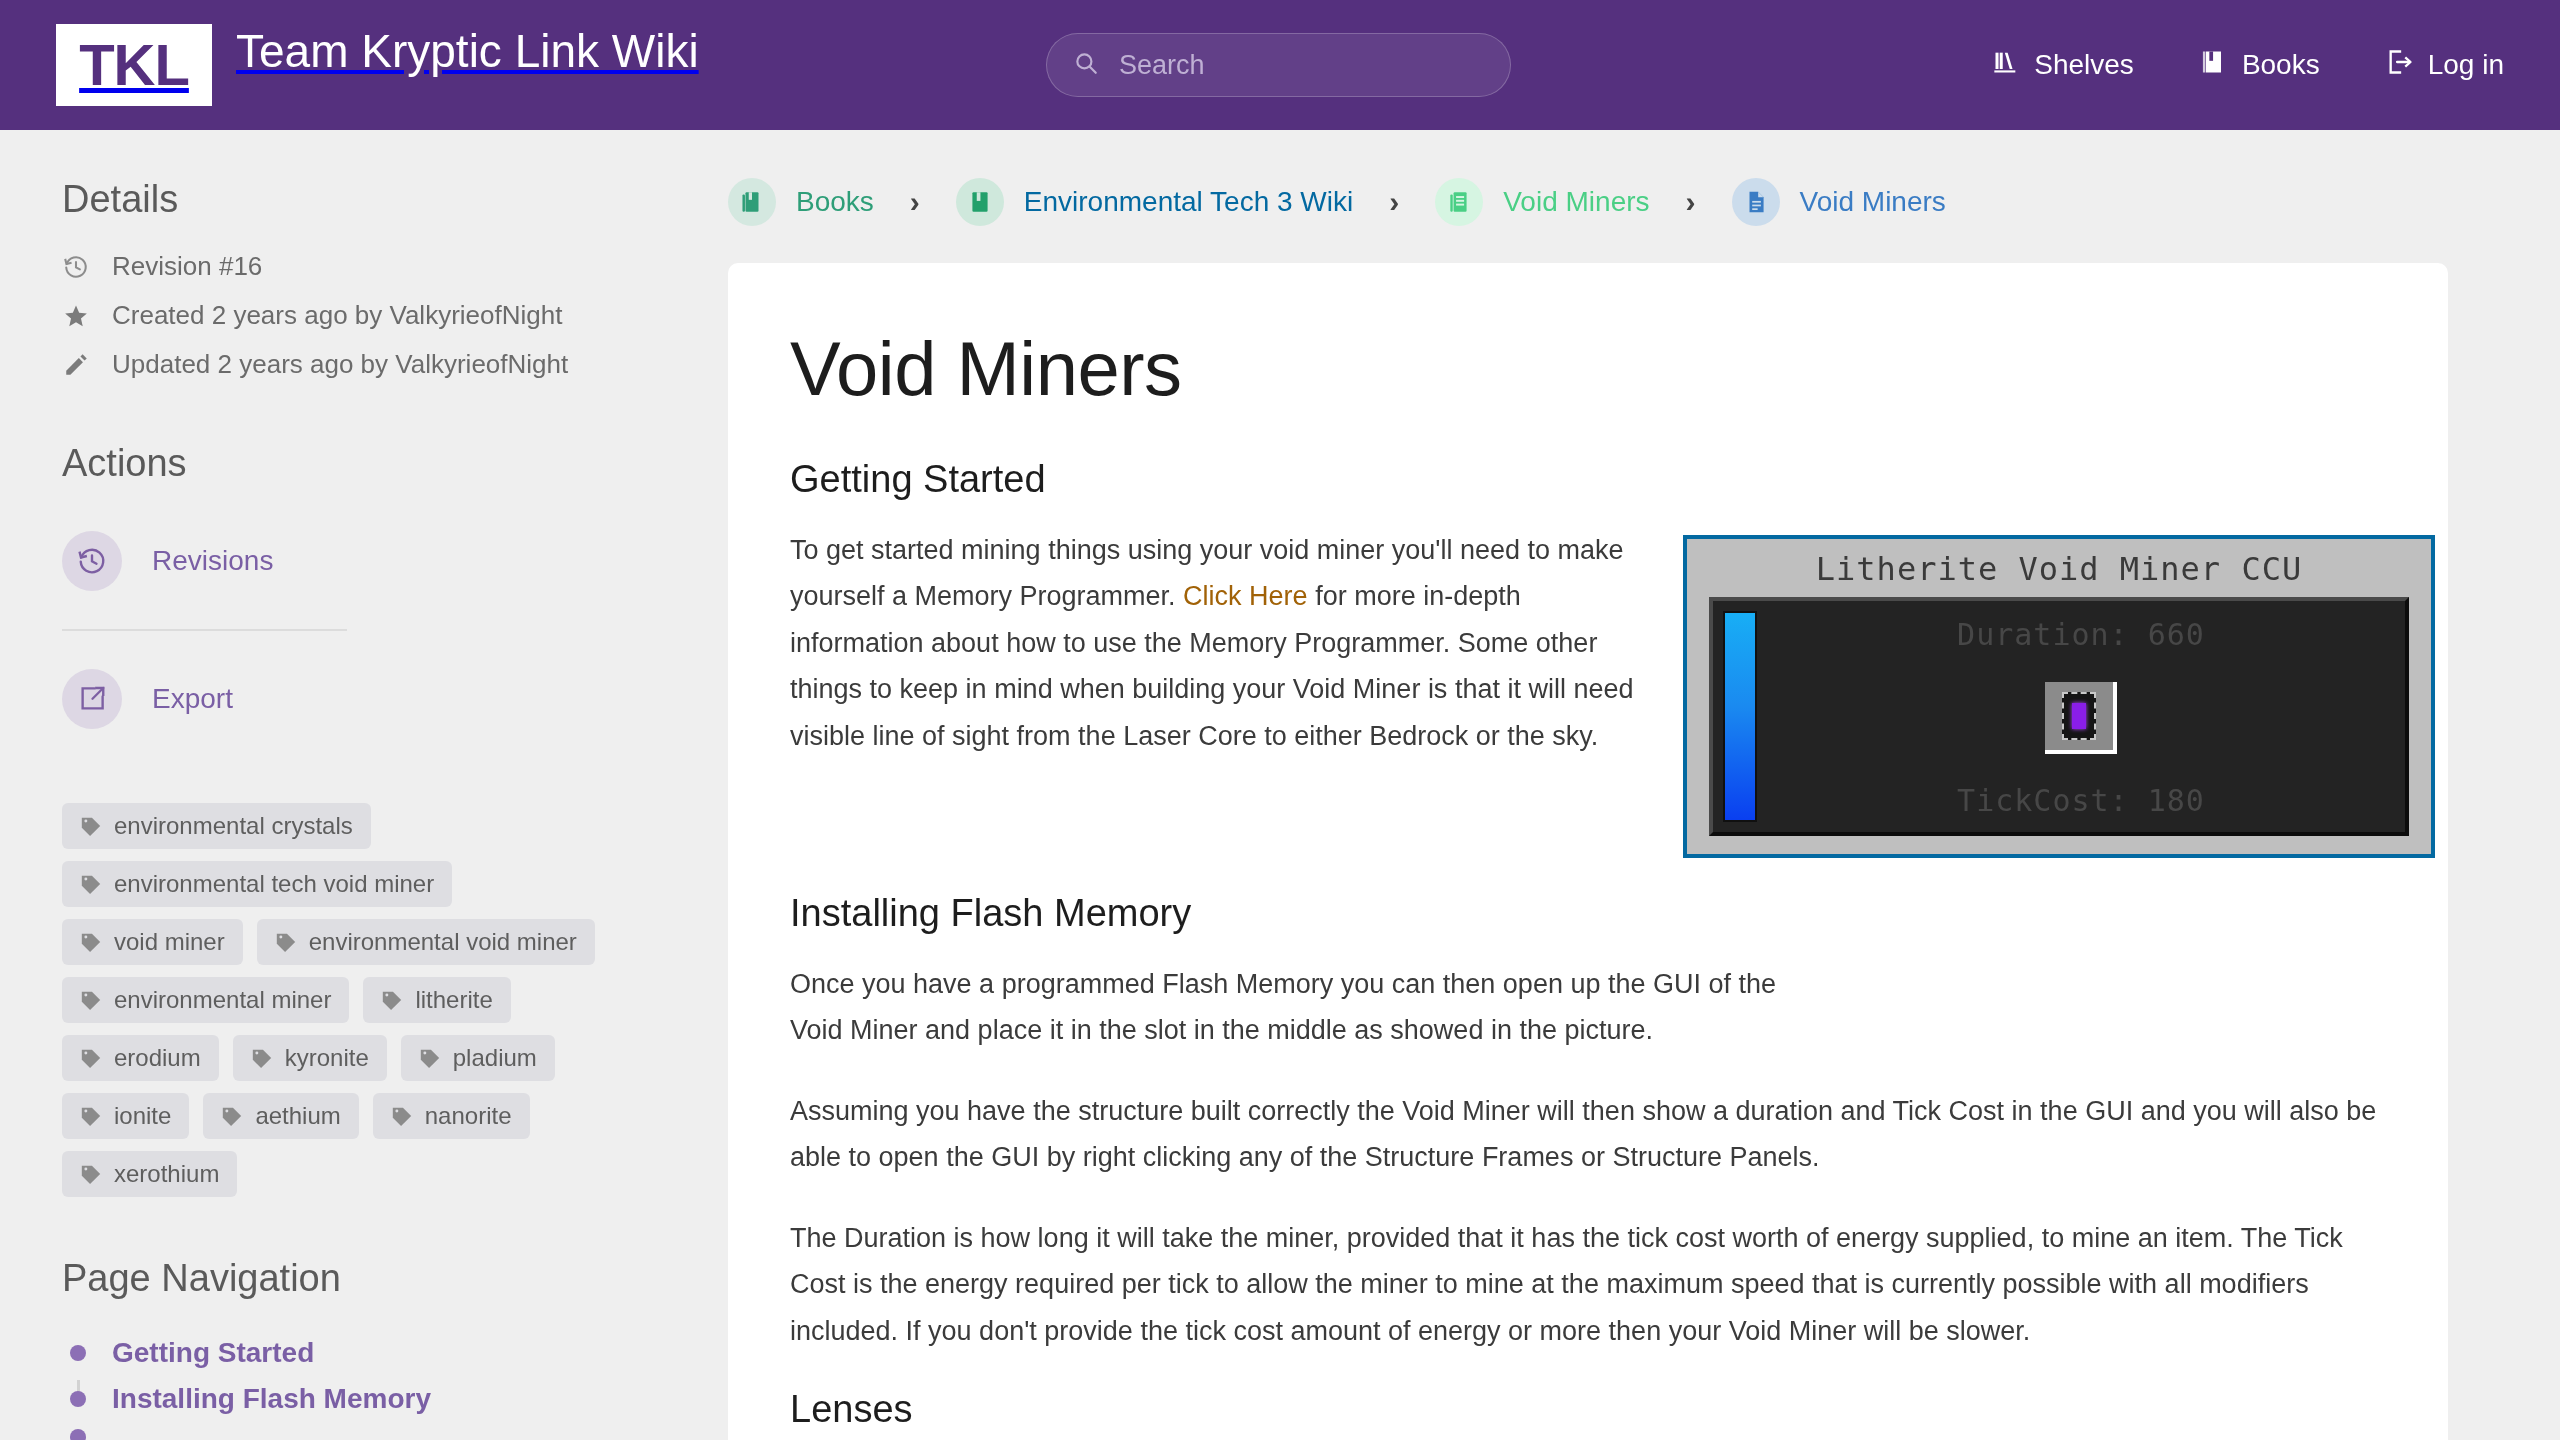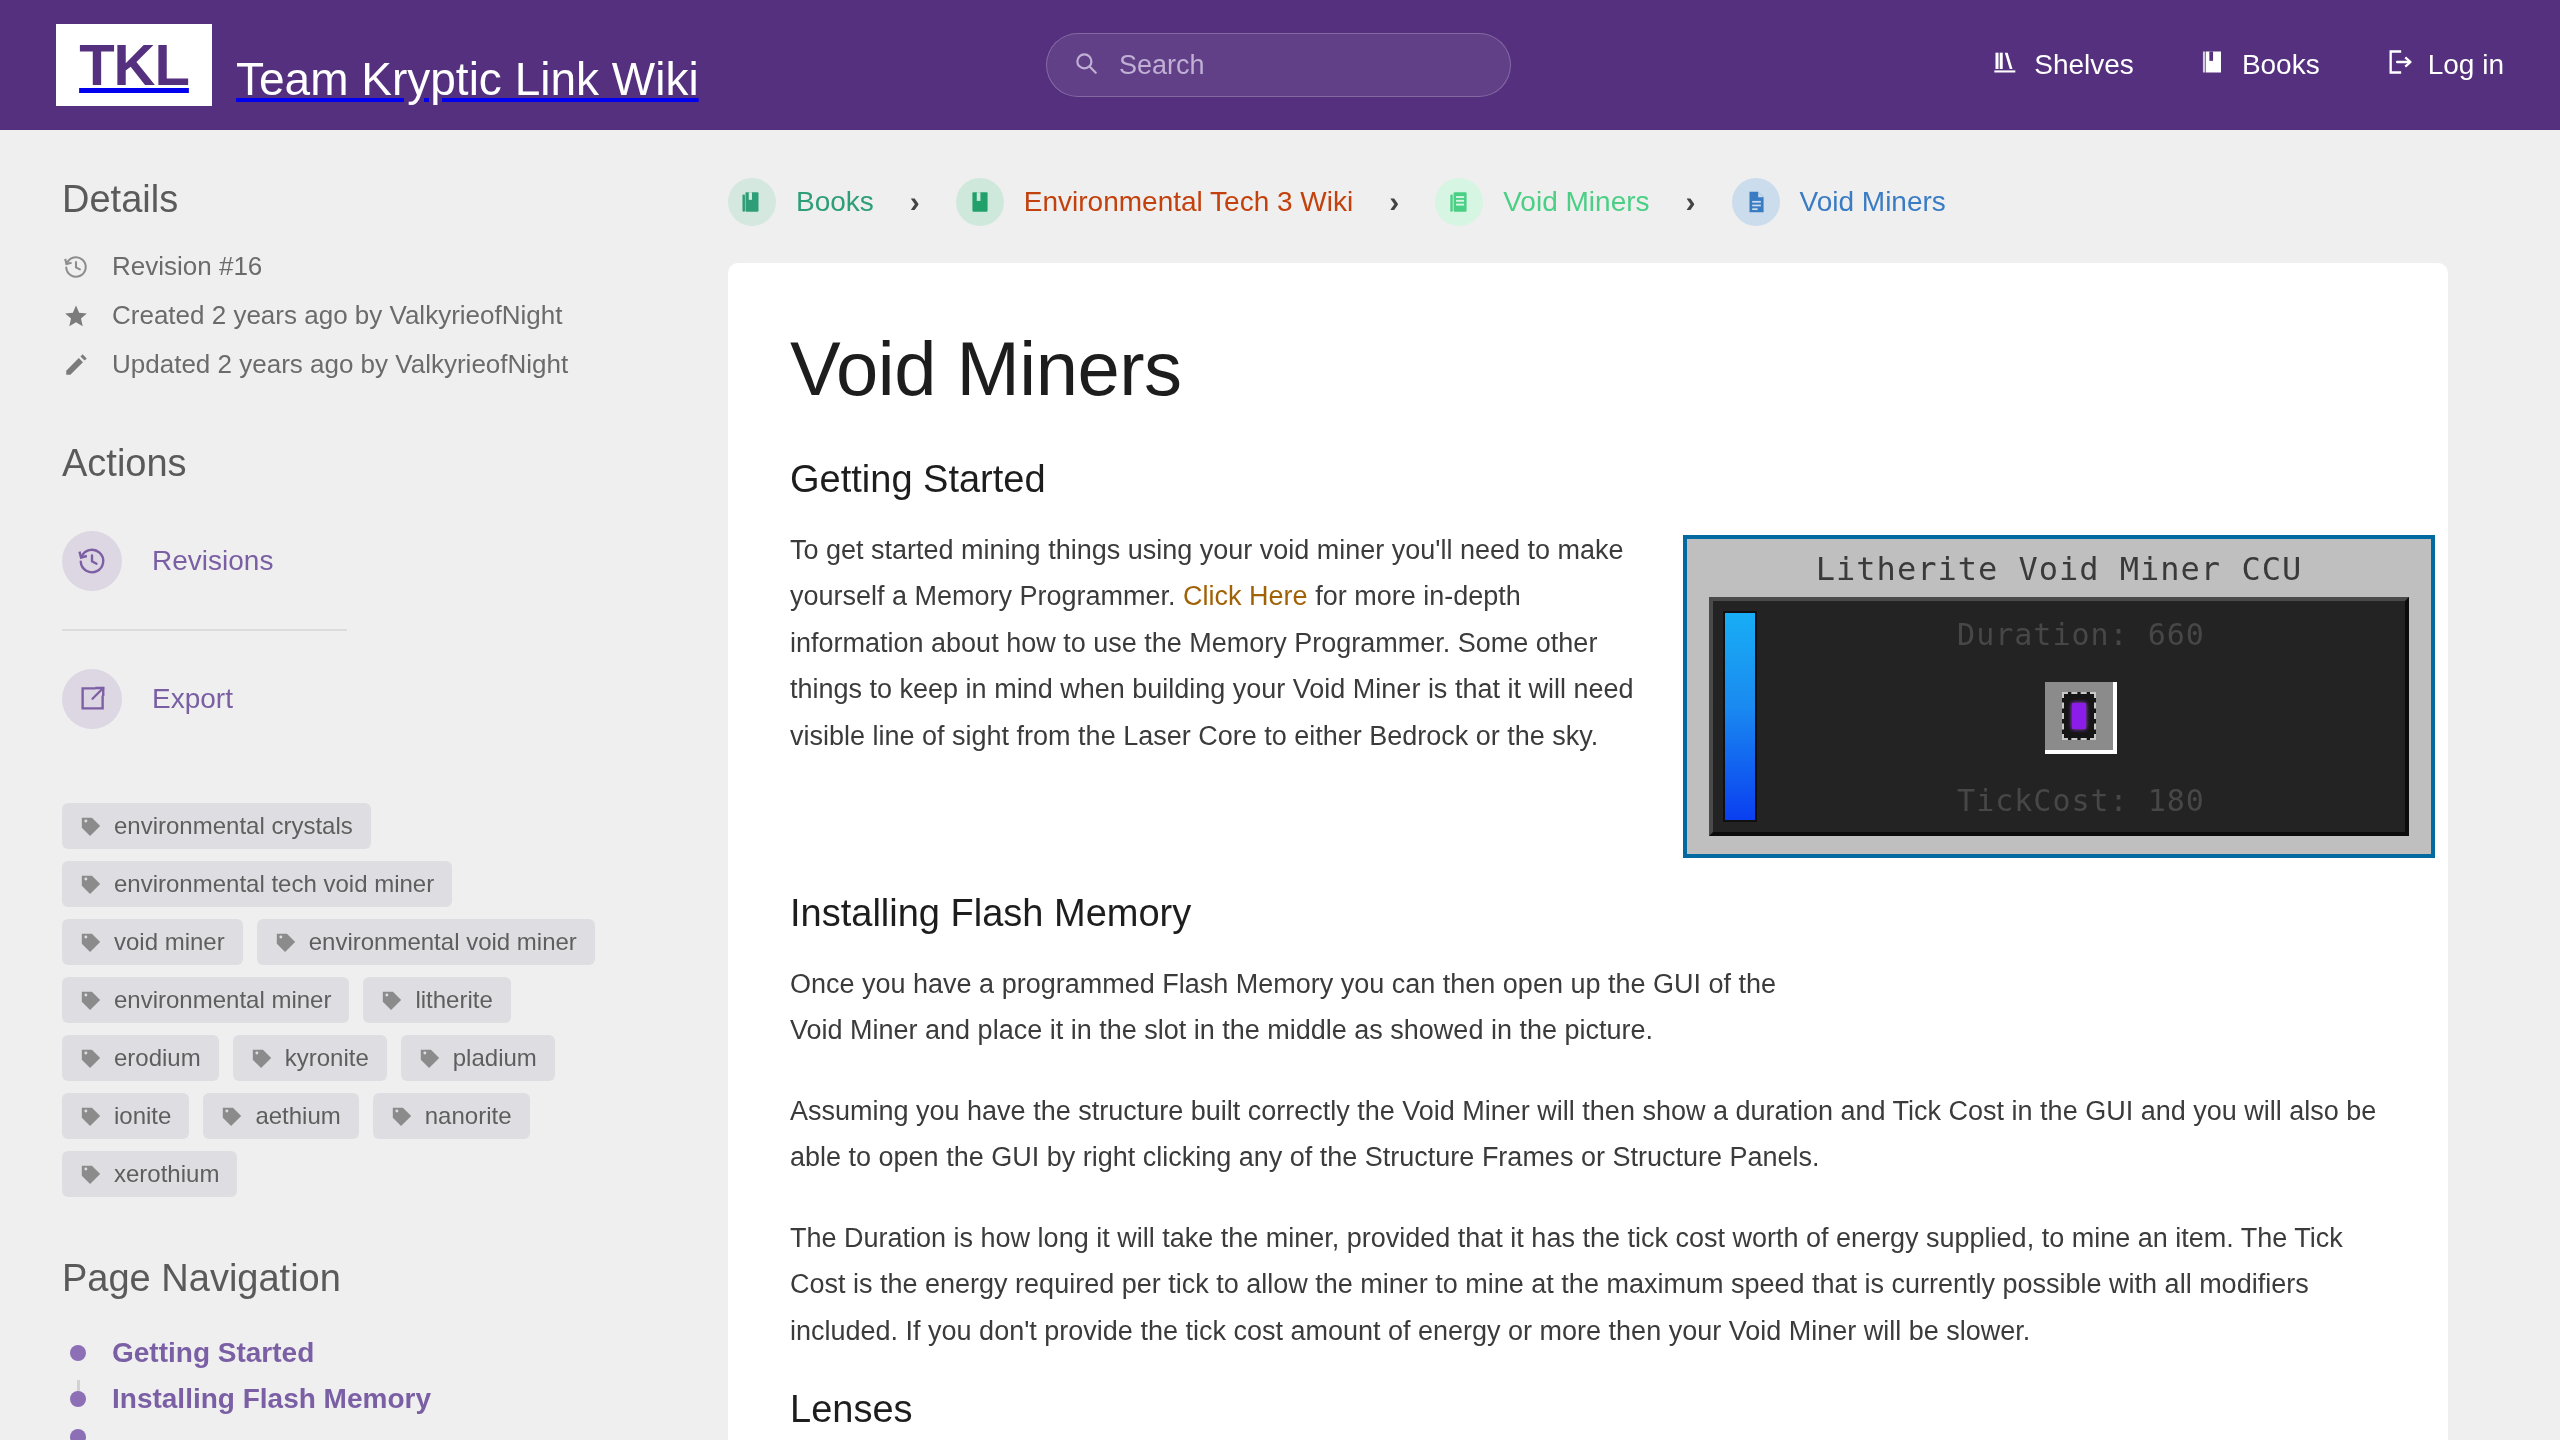--- a/index.html
+++ b/index.html
@@ -13,21 +13,21 @@
 
   
   .header {
     height: 130px;
     background: #55307E;
     display: flex;
     align-items: center;
     padding: 0 56px;
     position: relative;
   }
-  .brand { display: flex; align-items: flex-end; gap: 24px; }
+  .brand { display: flex; align-items: flex-start; gap: 24px; }
   .logo-box {
     width: 156px; height: 82px;
     background: #ffffff;
     display: flex; align-items: center; justify-content: center;
   }
   .logo-text {
     color: #55307E;
     font-size: 58px;
     font-weight: bold;
     letter-spacing: -1px;
@@ -560,21 +560,21 @@
       </a>
       <span class="crumb-sep">›</span>
 
       <a class="crumb" href="#">
         <span class="crumb-icon" style="background:#CFE8DC;">
           <svg width="26" height="26" viewBox="0 0 24 24" fill="#22A06B">
             <rect x="5" y="3" width="14" height="18" rx="1"></rect>
               <rect x="9" y="3" width="3.4" height="8" fill="#CFE8DC"></rect>
           </svg>
         </span>
-        <span class="crumb-label" style="color:#c2410c;">Environmental Tech 3 Wiki</span>
+        <span class="crumb-label" style="color:#0369a1;">Environmental Tech 3 Wiki</span>
       </a>
       <span class="crumb-sep">›</span>
 
       <a class="crumb" href="#">
         <span class="crumb-icon" style="background:#D6F5E2;">
           <svg width="26" height="26" viewBox="0 0 24 24" fill="#4ACF85">
             <rect x="7" y="3" width="12" height="18" rx="1"></rect>
               <rect x="4" y="5" width="2.2" height="16" rx="1"></rect>
             <rect x="9.3" y="6.5" width="7.4" height="1.8" fill="#D6F5E2"></rect>
             <rect x="9.3" y="10" width="7.4" height="1.8" fill="#D6F5E2"></rect>

